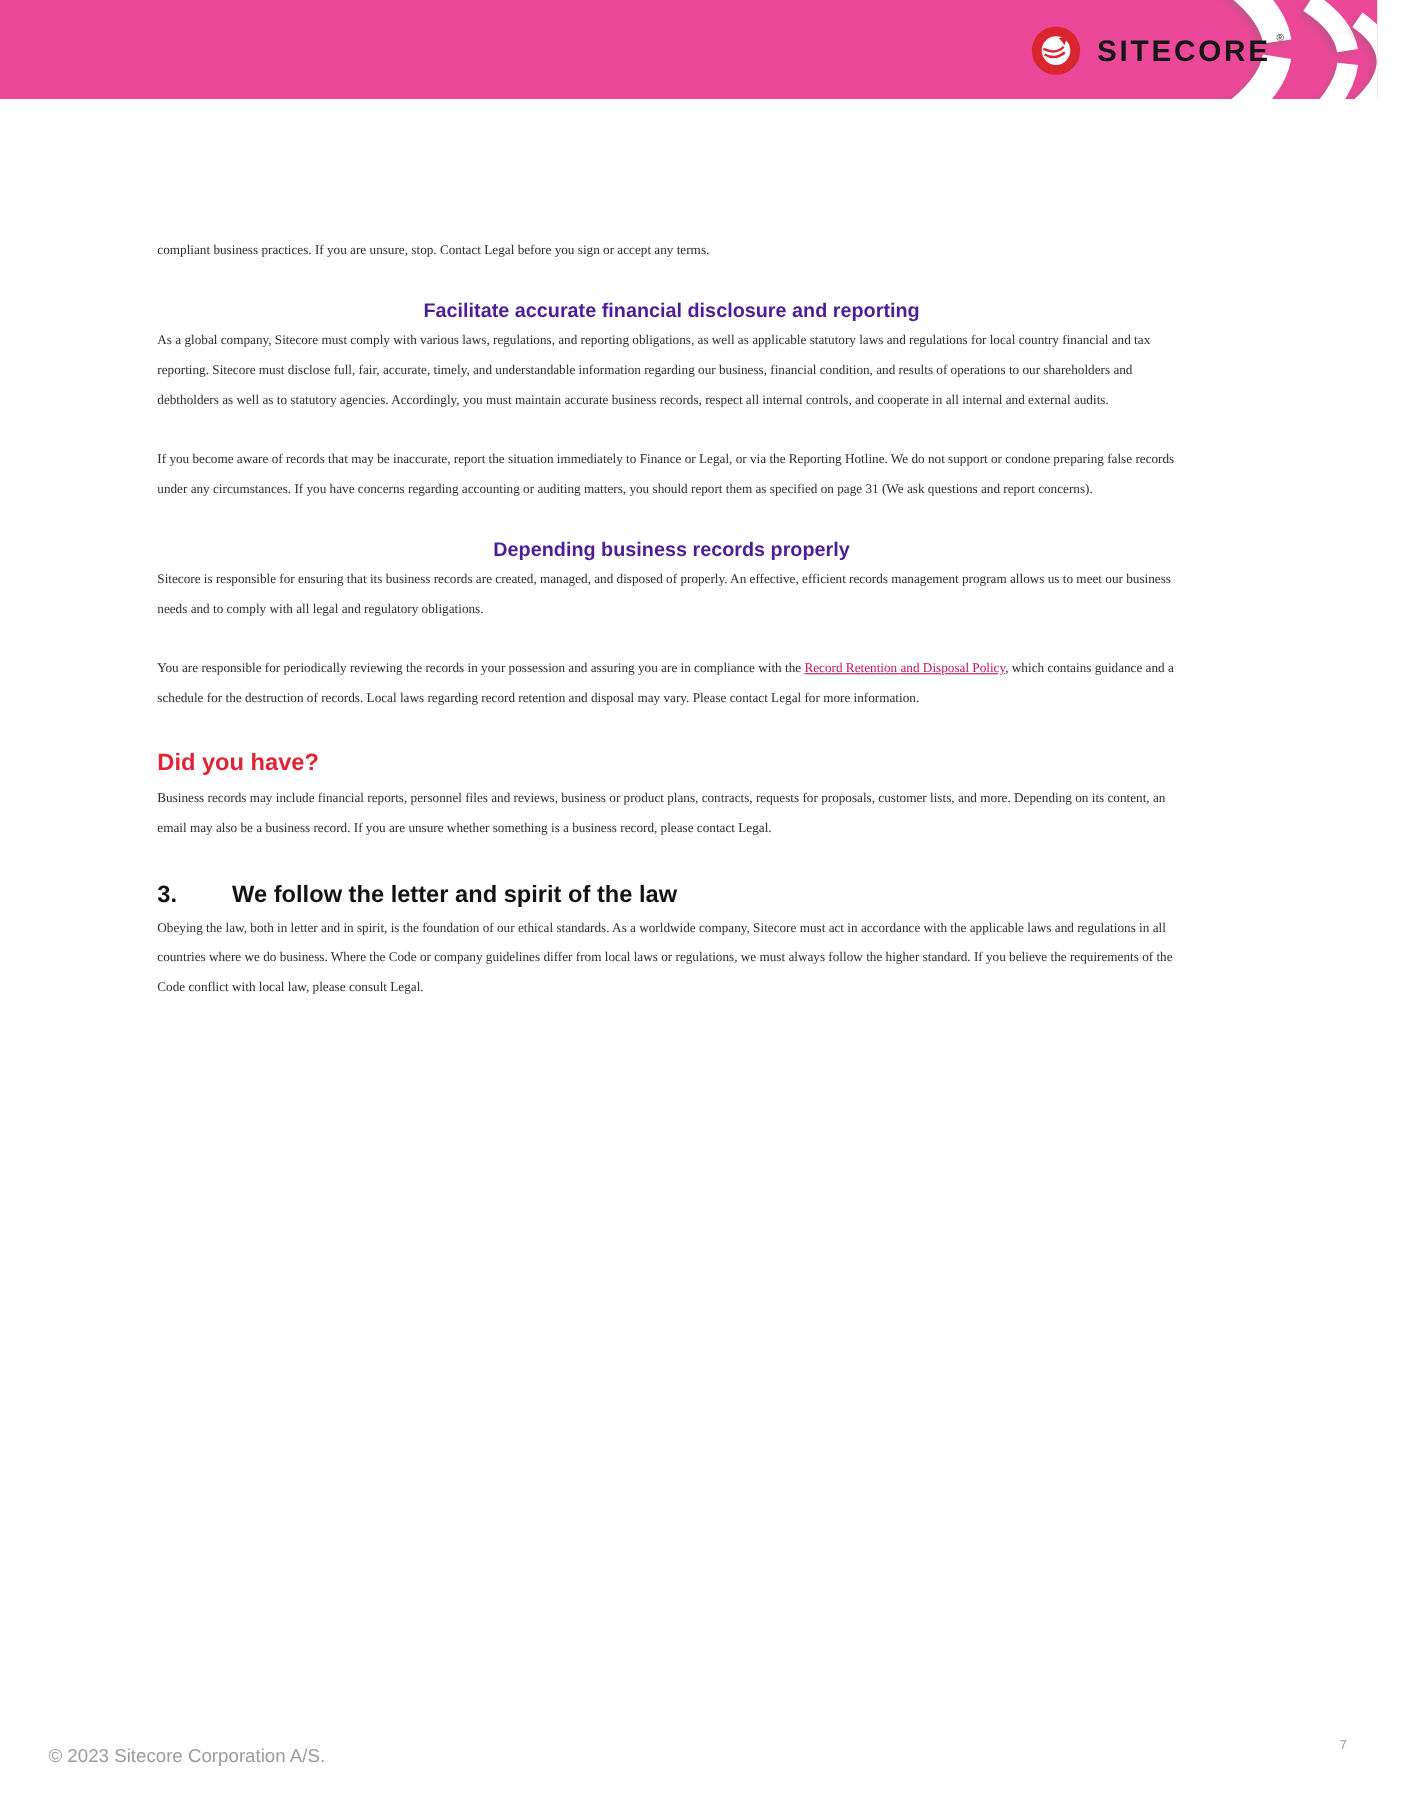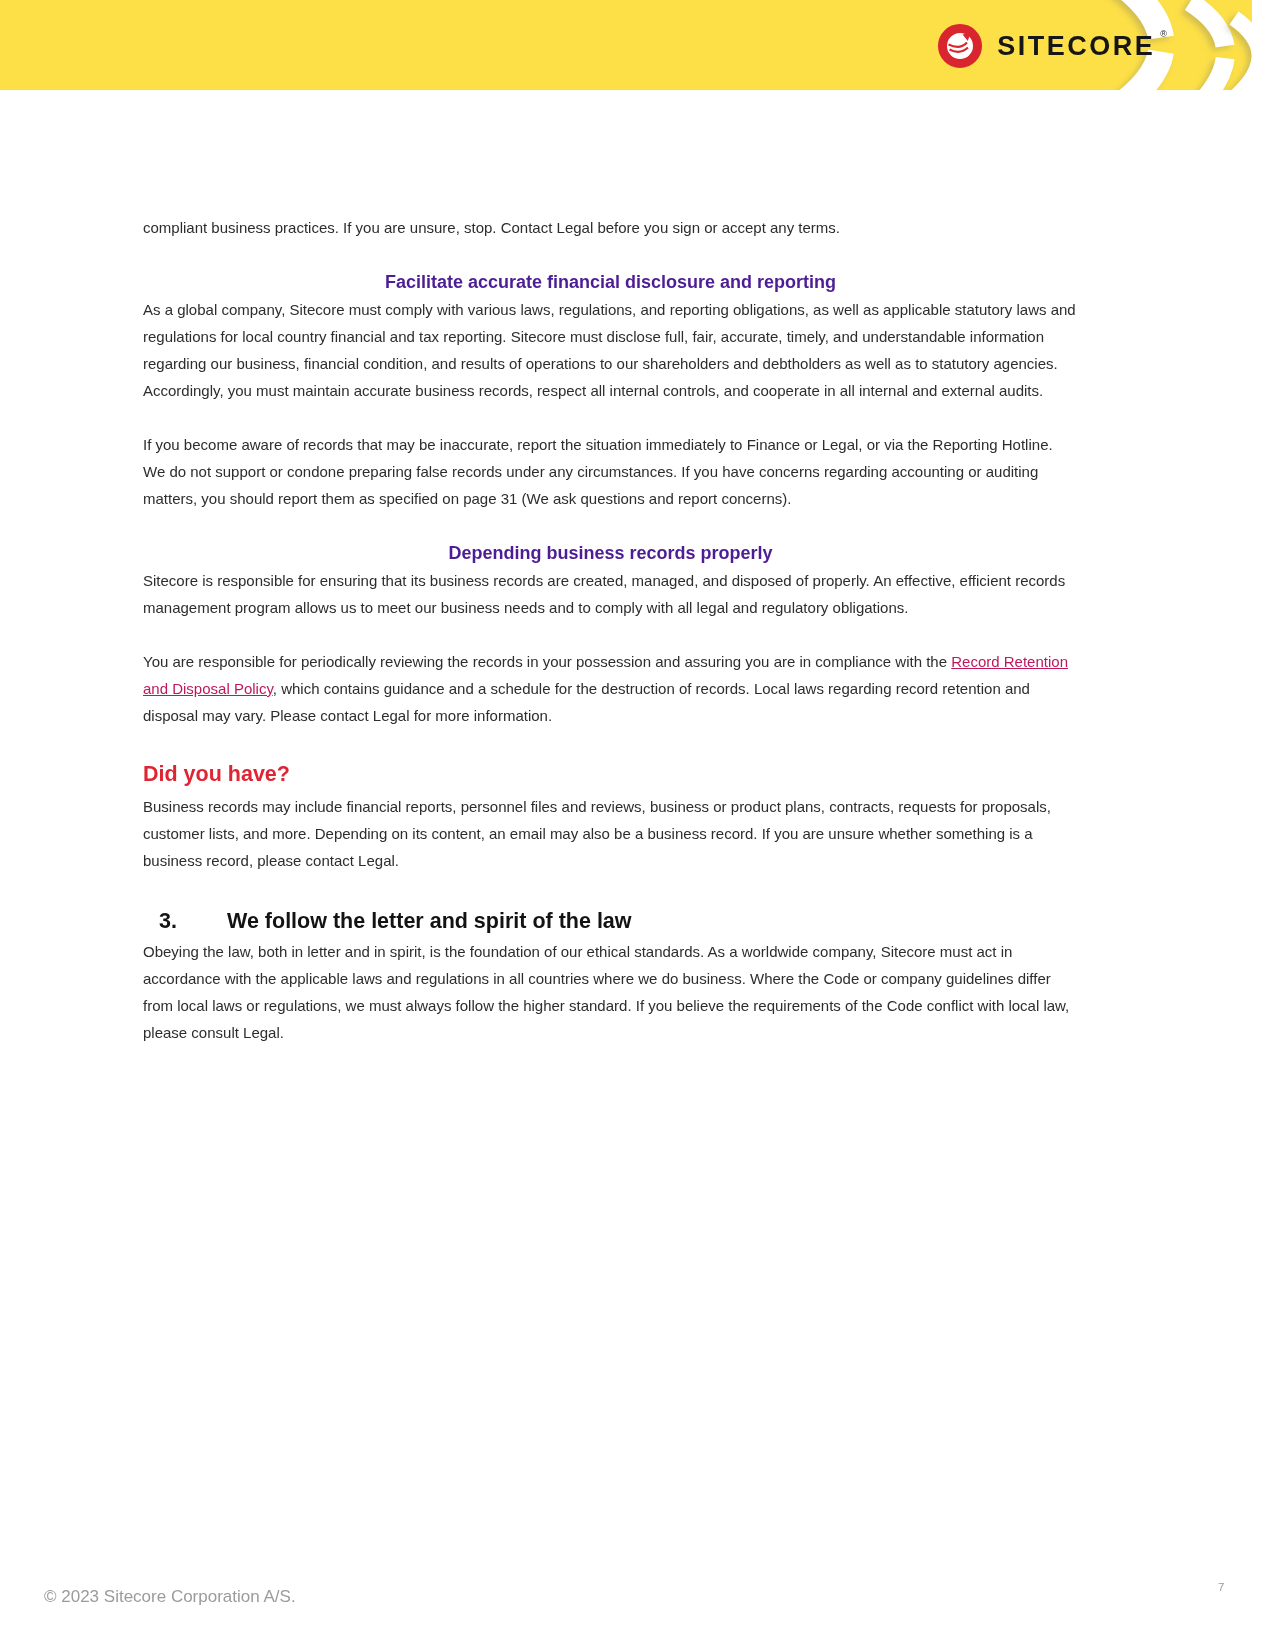--- a/index.html
+++ b/index.html
@@ -6,21 +6,21 @@
   .page{
     position:relative;
     width:1275px;height:1650px;
     background:#ffffff;
     font-family:"Liberation Sans","DejaVu Sans",sans-serif;
     overflow:hidden;
   }
   
   .masthead{
     position:absolute;top:0;left:0;width:1252px;height:90px;
-    background:#fde047;
+    background:#ec4899;
     text-decoration:underline;
   }
   .swoosh{
     position:absolute;top:0;right:0;width:180px;height:90px;
   }
   .swoosh path{
     fill:none;stroke:#ffffff;
     filter:drop-shadow(-4px 3px 3px rgba(110,105,100,.30));
   }
   .logo{
@@ -36,31 +36,31 @@
     font-size:9px;color:#161616;align-self:flex-start;
     margin:6px 0 0 -9px;
   }
   
   .content{
     position:absolute;left:143px;top:214px;width:935px;
     color:#2d2d2d;
   }
   .content p{
     margin:0 0 27px 0;
-    font-size:15px;line-height:27px;
+    font-size:12px;line-height:27px;font-family:Liberation Serif, serif;
   }
   .content h3{
     margin:26px 0 0 0;
     font-size:18px;line-height:28px;font-weight:700;color:#4c1d95;text-align:center;
   }
   .content h2{
     font-size:21.5px;line-height:30px;font-weight:700;
   }
   h2.red-heading{margin:30px 0 4px 0;color:#df2433;}
-  h2.sec-heading{margin:32px 0 2px 16px;color:#131313;}
+  h2.sec-heading{margin:32px 0 2px 0;color:#131313;}
   .sec-heading .num{display:inline-block;width:68px;}
   .mt-lg{margin-top:52px !important;}
   .doclink{color:#be185d;text-decoration:underline;cursor:pointer;}
   
   .copyright{
     position:absolute;left:44px;top:1587px;
     font-size:17px;color:#9b9b9b;
   }
   .pagenum{
     position:absolute;left:1218px;top:1581px;

